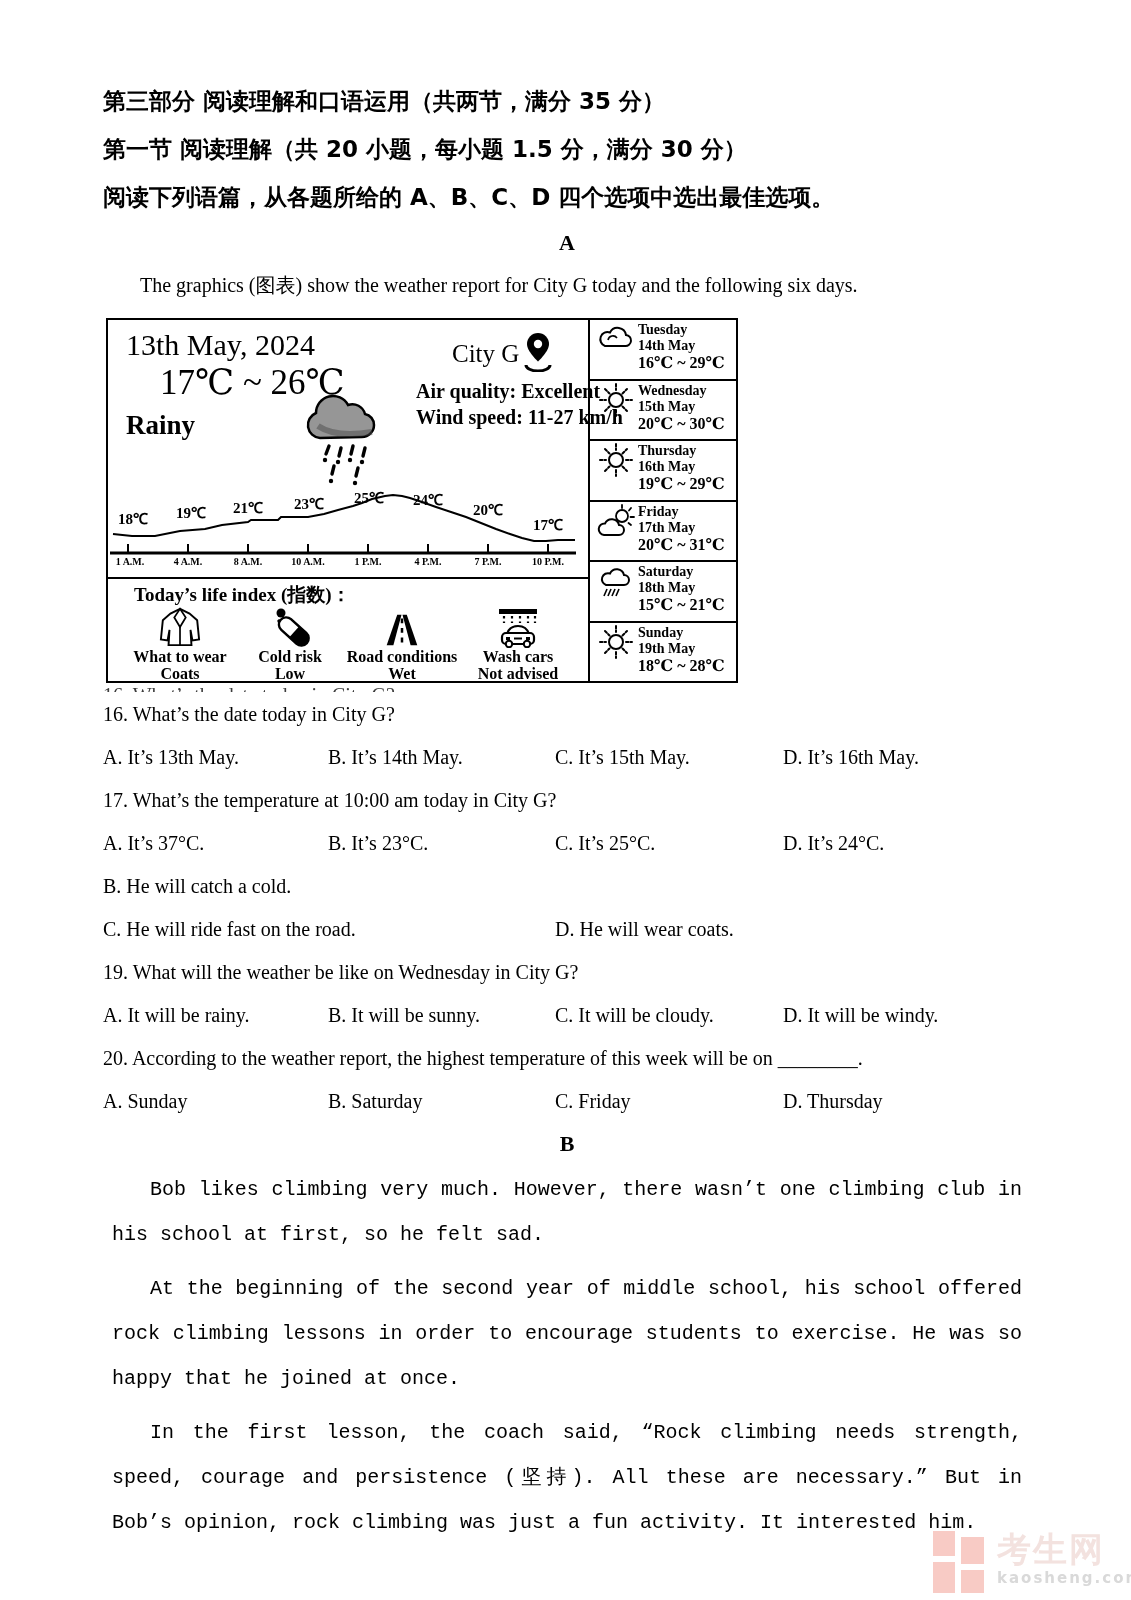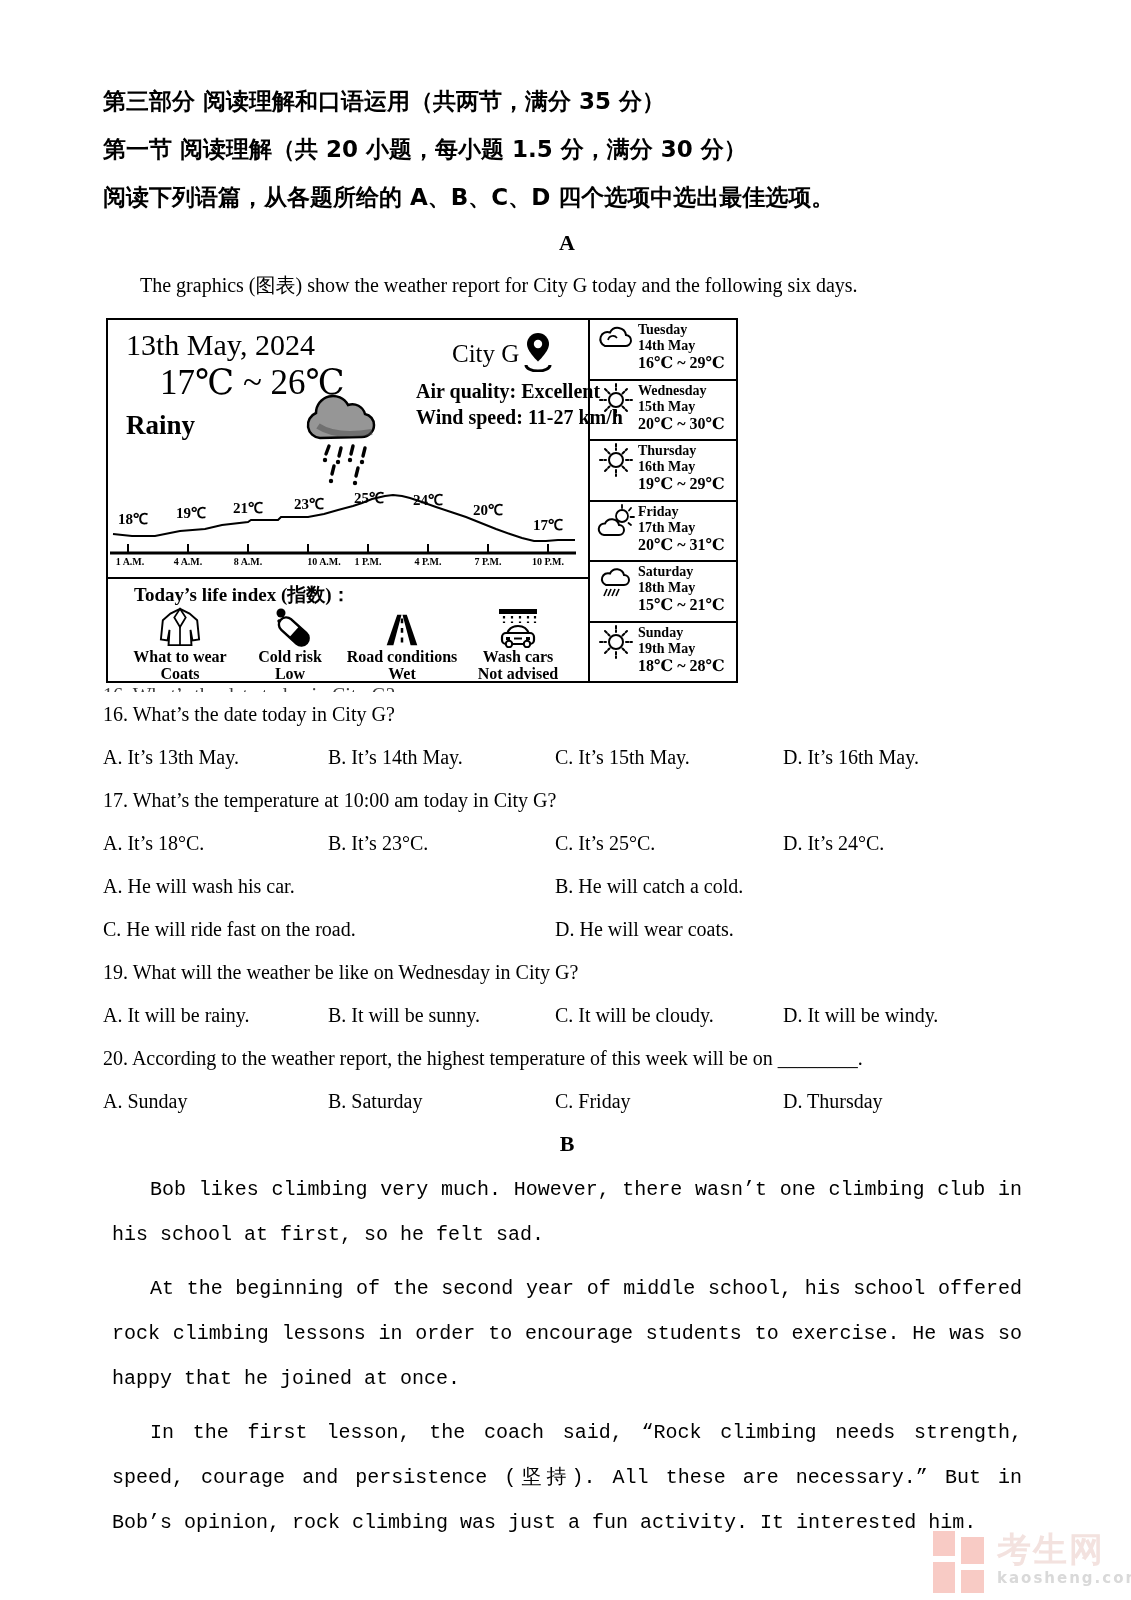--- a/index.html
+++ b/index.html
@@ -137,21 +137,21 @@
       <span class="tlabel" style="left:125px;top:177px">21℃</span>
       <span class="tlabel" style="left:186px;top:173px">23℃</span>
       <span class="tlabel" style="left:246px;top:167px">25℃</span>
       <span class="tlabel" style="left:305px;top:169px">24℃</span>
       <span class="tlabel" style="left:365px;top:179px">20℃</span>
       <span class="tlabel" style="left:425px;top:194px">17℃</span>
 
       <span class="xlabel" style="left:22px">1 A.M.</span>
       <span class="xlabel" style="left:80px">4 A.M.</span>
       <span class="xlabel" style="left:140px">8 A.M.</span>
-      <span class="xlabel" style="left:216px">10 A.M.</span>
+      <span class="xlabel" style="left:200px">10 A.M.</span>
       <span class="xlabel" style="left:260px">1 P.M.</span>
       <span class="xlabel" style="left:320px">4 P.M.</span>
       <span class="xlabel" style="left:380px">7 P.M.</span>
       <span class="xlabel" style="left:440px">10 P.M.</span>
 
       <div class="wb-hdiv"></div>
       <div class="li-title">Today’s life index (指数)：</div>
 
       <div class="li-item" style="left:14px">
         <div class="li-icon">
@@ -345,28 +345,27 @@
     <div class="qline">16. What’s the date today in City G?</div>
     <div class="opts4">
       <span>A. It’s 13th May.</span>
       <span>B. It’s 14th May.</span>
       <span>C. It’s 15th May.</span>
       <span>D. It’s 16th May.</span>
     </div>
 
     <div class="qline">17. What’s the temperature at 10:00 am today in City G?</div>
     <div class="opts4">
-      <span>A. It’s 18°C.</span>
+      <span>A. It’s 37°C.</span>
       <span>B. It’s 23°C.</span>
       <span>C. It’s 25°C.</span>
       <span>D. It’s 24°C.</span>
     </div>
 
     <div class="opts2">
-      <span>A. He will wash his car.</span>
       <span>B. He will catch a cold.</span>
     </div>
     <div class="opts2">
       <span>C. He will ride fast on the road.</span>
       <span>D. He will wear coats.</span>
     </div>
 
     <div class="qline">19. What will the weather be like on Wednesday in City G?</div>
     <div class="opts4">
       <span>A. It will be rainy.</span>

